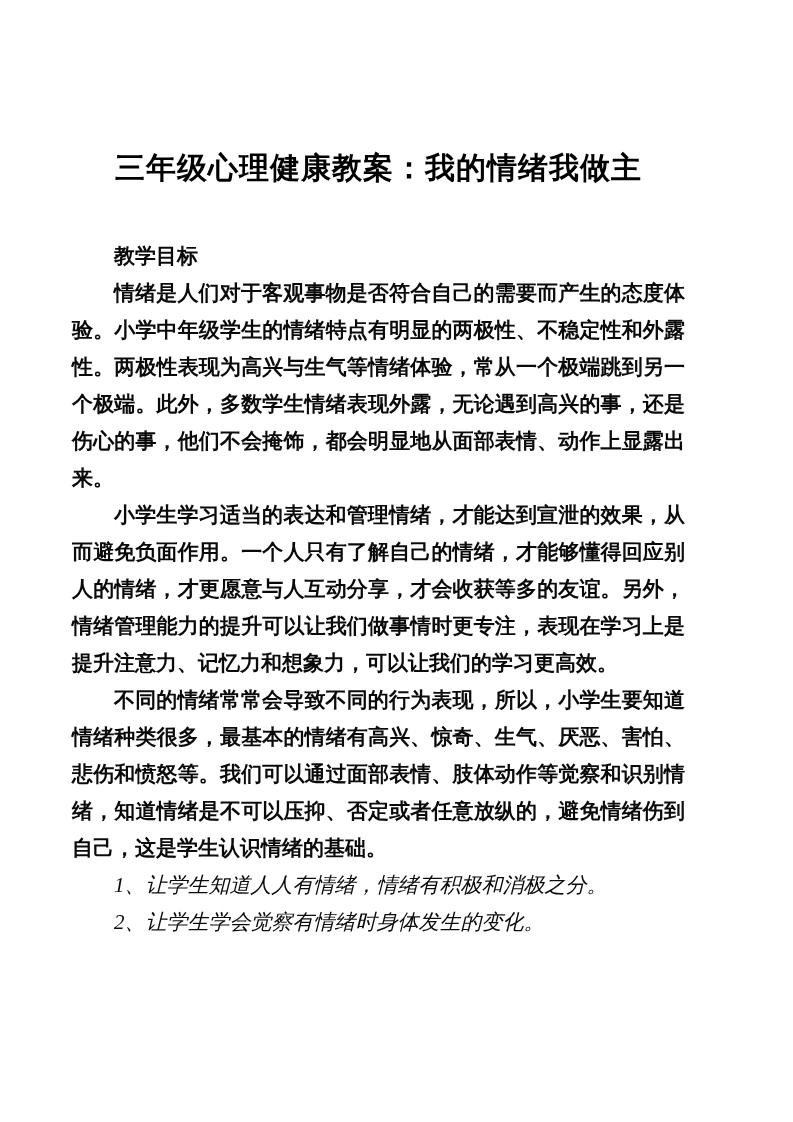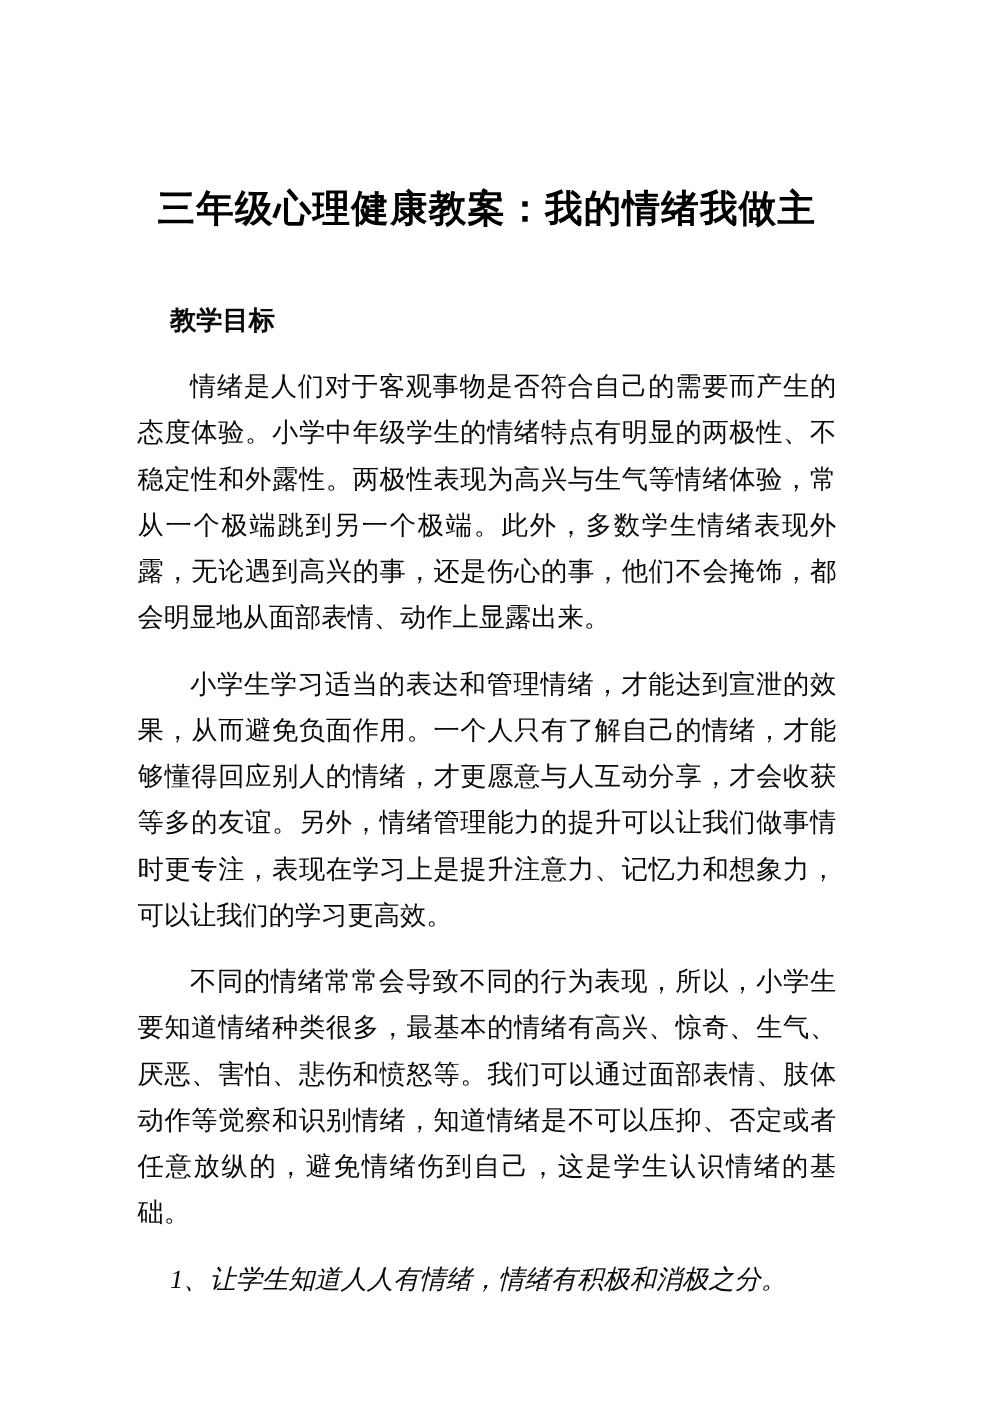--- a/index.html
+++ b/index.html
@@ -9,21 +9,21 @@
     background: #ffffff;
   }
   .page {
     position: relative;
     width: 793px;
     height: 1122px;
     margin: 0 auto;
     background: #ffffff;
     color: #000000;
     box-sizing: border-box;
-    padding: 148px 108px 0 94px;
+    padding: 148px 108px 0 72px;
     overflow: hidden;
   }
   .doc-title {
     margin: 0 0 50px 0;
     font-family: "Liberation Sans", "DejaVu Sans", sans-serif;
     font-weight: bold;
     font-size: 30px;
     line-height: 40px;
     text-align: center;
     letter-spacing: 1px;
@@ -34,25 +34,26 @@
     font-size: 21px;
     line-height: 37px;
     color: #0a0a0a;
   }
   .section-heading {
     margin: 5px 0 0 0;
     font-weight: bold;
     text-indent: 2em;
   }
   .para {
-    margin: 16px;
+    margin: 0;
     text-indent: 2em;
     text-align: justify;
     text-justify: inter-character;
     text-align-last: left;
+    font-weight: bold;
   }
   .goal-line {
     margin: 0;
     text-indent: 2em;
     text-align: left;
     font-style: italic;
   }
 </style>
 </head>
 <body>
@@ -67,16 +68,17 @@
 
     <p class="para">情绪是人们对于客观事物是否符合自己的需要而产生的态度体验。小学中年级学生的情绪特点有明显的两极性、不稳定性和外露性。两极性表现为高兴与生气等情绪体验，常从一个极端跳到另一个极端。此外，多数学生情绪表现外露，无论遇到高兴的事，还是伤心的事，他们不会掩饰，都会明显地从面部表情、动作上显露出来。</p>
 
     <p class="para">小学生学习适当的表达和管理情绪，才能达到宣泄的效果，从而避免负面作用。一个人只有了解自己的情绪，才能够懂得回应别人的情绪，才更愿意与人互动分享，才会收获等多的友谊。另外，情绪管理能力的提升可以让我们做事情时更专注，表现在学习上是提升注意力、记忆力和想象力，可以让我们的学习更高效。</p>
 
     <p class="para">不同的情绪常常会导致不同的行为表现，所以，小学生要知道情绪种类很多，最基本的情绪有高兴、惊奇、生气、厌恶、害怕、悲伤和愤怒等。我们可以通过面部表情、肢体动作等觉察和识别情绪，知道情绪是不可以压抑、否定或者任意放纵的，避免情绪伤到自己，这是学生认识情绪的基础。</p>
 
 
     <p class="goal-line">1、让学生知道人人有情绪，情绪有积极和消极之分。</p>
 
+    <p class="goal-line">2、让学生学会觉察有情绪时身体发生的变化。</p>
 
   </div>
 
 </div>
 
 </body></html>

